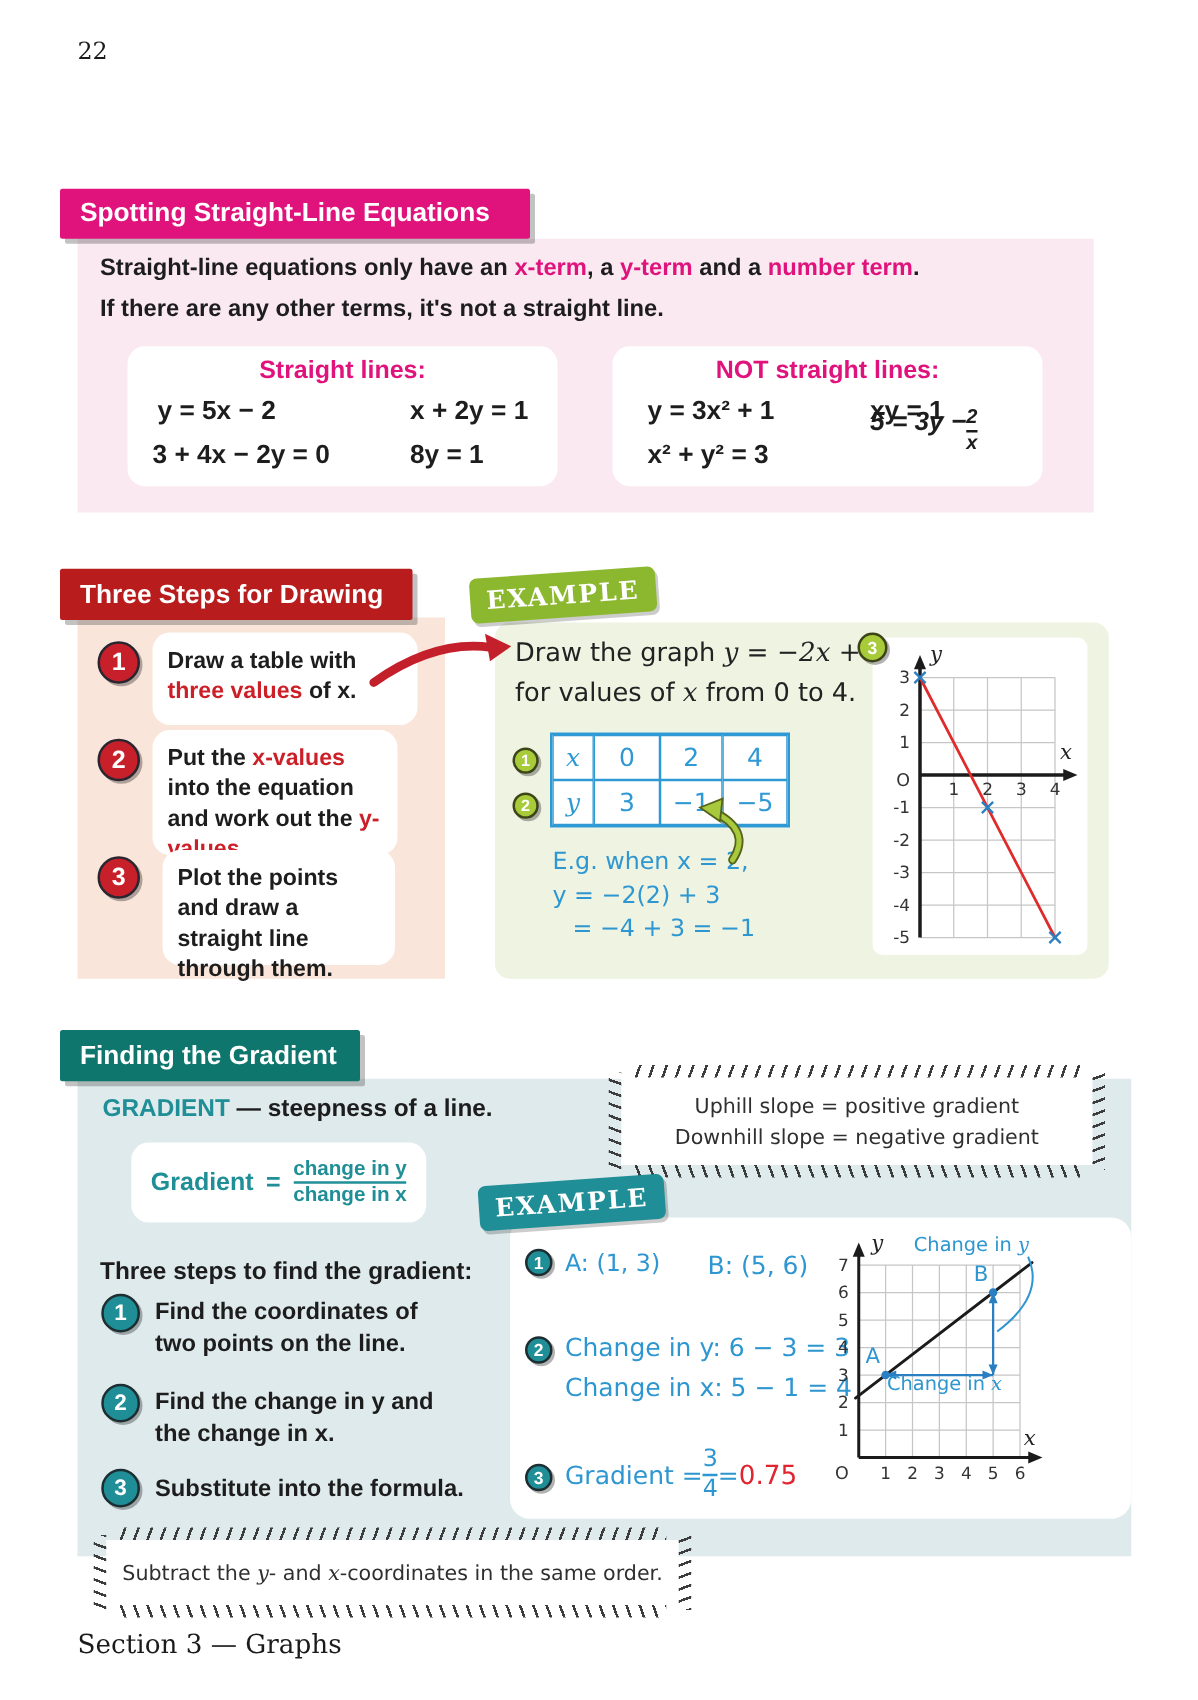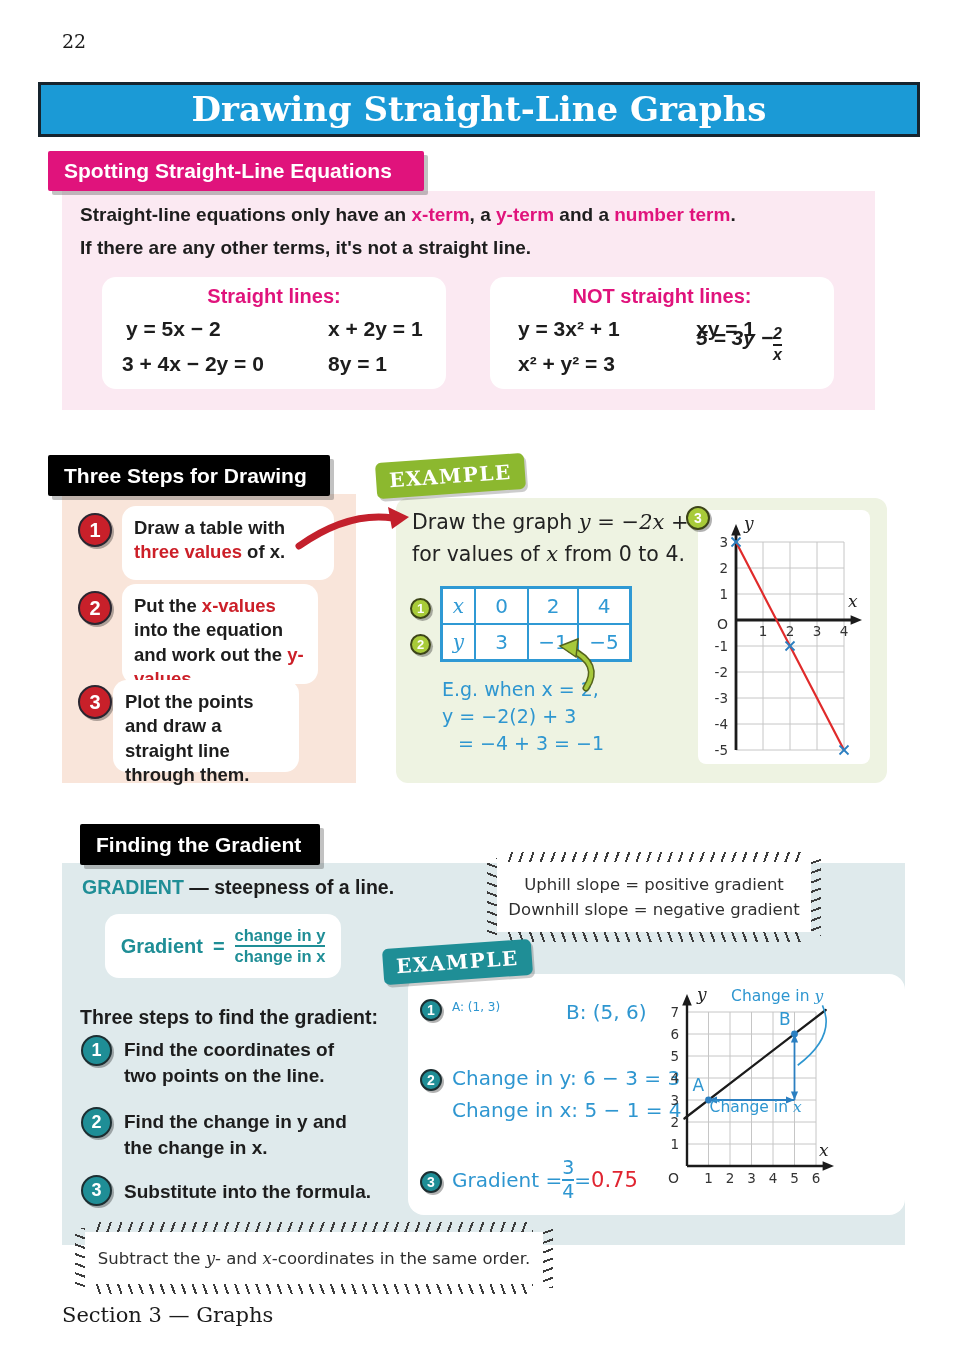--- a/index.html
+++ b/index.html
@@ -9,22 +9,22 @@
   .script{font-family:"DejaVu Sans",sans-serif;color:#2c2c2c;}
   .var{font-family:"DejaVu Serif",serif;font-style:italic;font-weight:normal;}
   .serifb{font-family:"DejaVu Serif",serif;font-weight:400;}
 
   .header{background:#1b9ad6;border:3px solid #16242e;color:#fff;text-align:center;
     font-family:"DejaVu Serif",serif;font-weight:700;font-size:34px;line-height:49px;}
 
   .sec-label{color:#fff;font-weight:700;font-size:21px;display:flex;align-items:center;
     padding:0 16px;box-shadow:4px 4px 0 rgba(80,80,80,.35);border-radius:2px;}
   .lbl-pink{background:#e0137c;}
-  .lbl-red{background:#000000;}
-  .lbl-teal{background:#000000;margin-left:32px;}
+  .lbl-red{background:#b91c1c;}
+  .lbl-teal{background:#0f766e;}
 
   .panel-pink{background:#fbe9f2;}
   .panel-peach{background:#f9e5da;}
   .panel-green{background:#eef3e2;border-radius:12px;}
   .panel-blue{background:#dfeaec;}
   .white-box{background:#fff;border-radius:14px;}
 
   .pinktx{color:#e0137c;}
   .redtx{color:#cc1f28;}
   .tealtx{color:#1f8e96;}
@@ -65,21 +65,20 @@
   .note-line{font-family:"DejaVu Sans",sans-serif;color:#2f2f2f;font-size:16.5px;text-align:center;line-height:25px;}
   .work-line{font-family:"DejaVu Sans",sans-serif;color:#2e96d0;font-size:19px;line-height:27px;white-space:nowrap;}
 </style>
 </head>
 <body>
 
 <div class="page">
 
   <div class="abs serifb" style="left:62px;top:30px;font-size:19px;color:#1b1b1b;">22</div>
 
-  <div class="abs header" style="left:38px;top:82px;width:876px;height:49px;">Drawing Straight-Line Graphs</div>
 
   <div class="abs panel-pink" style="left:62px;top:191px;width:813px;height:219px;">
     <div class="abs hand" style="left:18px;top:13px;font-size:19px;">
       <span>Straight-line equations only have an </span><span class="pinktx">x-term</span><span>, a </span><span class="pinktx">y-term</span><span> and a </span><span class="pinktx">number term</span><span>.</span>
     </div>
     <div class="abs hand" style="left:18px;top:46px;font-size:19px;">If there are any other terms, it's not a straight line.</div>
 
     <div class="abs white-box" style="left:40px;top:86px;width:344px;height:112px;">
       <div class="abs hand pinktx" style="left:0;top:8px;width:100%;text-align:center;font-size:20px;">Straight lines:</div>
       <div class="abs eq" style="left:24px;top:40px;">y = 5x − 2</div>
@@ -110,21 +109,21 @@
     <div class="abs step-box" style="left:60px;top:12px;width:212px;height:74px;">
       <span class="hand">Draw a table with </span><span class="hand redtx">three values</span><span class="hand"> of x.</span>
     </div>
 
     <div class="abs circ red" style="left:16px;top:97px;width:34px;height:34px;font-size:20px;">2</div>
     <div class="abs step-box" style="left:60px;top:90px;width:196px;height:100px;">
       <span class="hand">Put the </span><span class="hand redtx">x-values</span><span class="hand"> into the equation and work out the </span><span class="hand redtx">y-values</span><span class="hand">.</span>
     </div>
 
     <div class="abs circ red" style="left:16px;top:191px;width:34px;height:34px;font-size:20px;">3</div>
-    <div class="abs step-box" style="left:51px;top:186px;width:186px;height:92px;">
+    <div class="abs step-box" style="left:68px;top:186px;width:186px;height:92px;">
       <span class="hand">Plot the points and draw a straight line through them.</span>
     </div>
   </div>
   <div class="abs sec-label lbl-red" style="left:48px;top:455px;width:250px;height:41px;">Three Steps for Drawing</div>
 
   <div class="abs panel-green" style="left:396px;top:498px;width:491px;height:285px;">
     <div class="abs" style="left:16px;top:12px;white-space:nowrap;">
       <span class="script" style="font-size:20.5px;color:#222;">Draw the graph </span><span class="var" style="font-size:21px;color:#222;">y = −2x + 3</span>
     </div>
     <div class="abs" style="left:16px;top:44px;white-space:nowrap;">
@@ -236,21 +235,21 @@
     <div class="abs hand" style="left:62px;top:174px;width:240px;font-size:19px;line-height:1.35;">Find the coordinates of two points on the line.</div>
 
     <div class="abs circ teal" style="left:19px;top:244px;width:31px;height:31px;font-size:18px;">2</div>
     <div class="abs hand" style="left:62px;top:246px;width:230px;font-size:19px;line-height:1.35;">Find the change in y and the change in x.</div>
 
     <div class="abs circ teal" style="left:19px;top:312px;width:31px;height:31px;font-size:18px;">3</div>
     <div class="abs hand" style="left:62px;top:318px;width:280px;font-size:19px;">Substitute into the formula.</div>
 
     <div class="abs white-box" style="left:346px;top:111px;width:497px;height:241px;border-radius:16px;">
       <div class="abs circ teal" style="left:12px;top:25px;width:22px;height:22px;font-size:14px;">1</div>
-      <div class="abs script bluetx" style="left:44px;top:26px;font-size:12px;text-align:right;">A: (1, 3)</div>
+      <div class="abs script bluetx" style="left:44px;top:26px;font-size:19px;text-align:right;">A: (1, 3)</div>
       <div class="abs script bluetx" style="left:158px;top:26px;font-size:20px;">B: (5, 6)</div>
 
       <div class="abs circ teal" style="left:12px;top:95px;width:22px;height:22px;font-size:14px;">2</div>
       <div class="abs script bluetx" style="left:44px;top:92px;font-size:20px;white-space:nowrap;">Change in y: 6 − 3 = 3</div>
       <div class="abs script bluetx" style="left:44px;top:124px;font-size:20px;white-space:nowrap;">Change in x: 5 − 1 = 4</div>
 
       <div class="abs circ teal" style="left:12px;top:197px;width:22px;height:22px;font-size:14px;">3</div>
       <div class="abs" style="left:44px;top:184px;display:flex;align-items:center;white-space:nowrap;">
         <span class="script bluetx" style="font-size:20px;">Gradient = </span>
         <span class="frac script bluetx" style="font-size:19px;">
@@ -311,21 +310,21 @@
           <text x="117.02000000000001" y="40.760000000000005" font-size="17" fill="#2e96d0" text-anchor="start" font-family="DejaVu Sans, sans-serif">B</text>
           <text x="47.575" y="128.1" font-size="15.5" fill="#2e96d0" text-anchor="start" font-family="DejaVu Sans, sans-serif">Change in <tspan font-family="DejaVu Serif, serif" font-style="italic">x</tspan></text>
           <text x="69.07499999999999" y="17" font-size="15.5" fill="#2e96d0" text-anchor="start" font-family="DejaVu Sans, sans-serif">Change in <tspan font-family="DejaVu Serif, serif" font-style="italic">y</tspan></text>
           <path d="M 160.45 21.400000000000006 Q 174.425 52.19999999999999, 135.72500000000002 81.24" fill="none" stroke="#2e96d0" stroke-width="1.6"></path>
         </svg>
     </div>
   </div>
   <div class="abs sec-label lbl-teal" style="left:48px;top:824px;width:208px;height:41px;">Finding the Gradient</div>
   <div class="abs ex-tag tag-teal" style="left:383px;top:944px;z-index:5;">EXAMPLE</div>
 
-  <div class="hatch" style="left:497px;top:862px;width:314px;height:70px;padding-top:10px;box-sizing:border-box;">
+  <div class="hatch" style="left:497px;top:862px;width:377px;height:70px;padding-top:10px;box-sizing:border-box;">
     <div class="hx top"></div>
     <div class="hx bot"></div>
     <div class="hy left"></div>
     <div class="hy right"></div>
     <div class="note-line">Uphill slope = positive gradient</div>
     <div class="note-line">Downhill slope = negative gradient</div>
   </div>
 
   <div class="hatch" style="left:85px;top:1232px;width:458px;height:52px;padding-top:14px;box-sizing:border-box;">
     <div class="hx top"></div>

